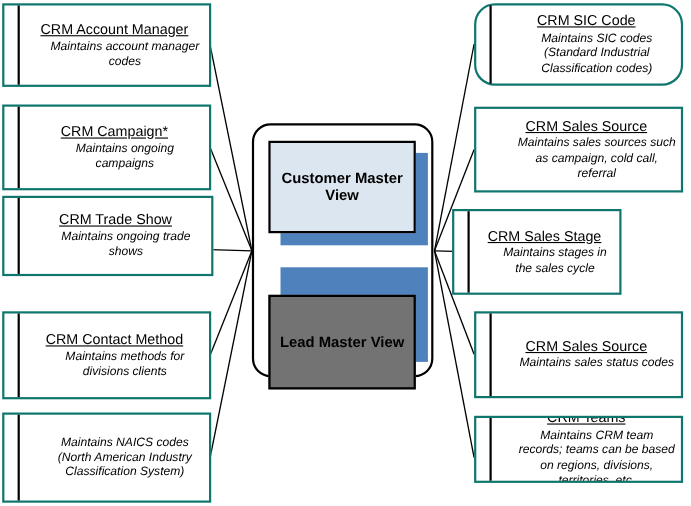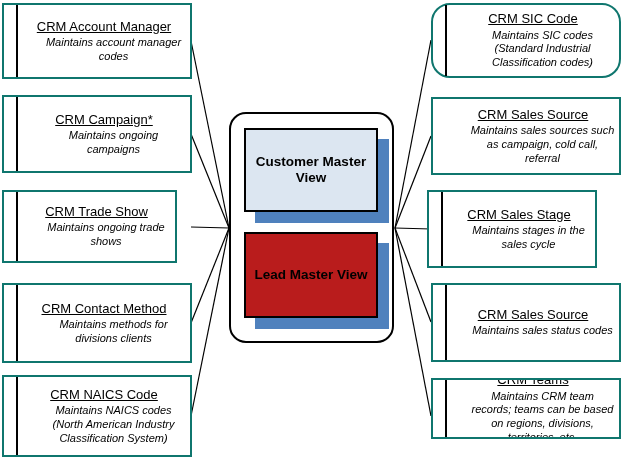--- a/index.html
+++ b/index.html
@@ -75,57 +75,56 @@
     <div class="desc">Maintains account manager codes</div>
   </div>
 </div>
 <div class="sbox" style="left:2px; top:95px; width:190px; height:78px;">
   <div class="stub"></div>
   <div class="content">
     <div class="title">CRM Campaign*</div>
     <div class="desc">Maintains ongoing campaigns</div>
   </div>
 </div>
-<div class="sbox" style="left:2px; top:190px; width:175px; height:73px;">
+<div class="sbox" style="left:2px; top:178px; width:192px; height:73px;">
   <div class="stub"></div>
   <div class="content">
     <div class="title">CRM Trade Show</div>
     <div class="desc">Maintains ongoing trade shows</div>
   </div>
 </div>
 <div class="sbox" style="left:2px; top:283px; width:190px; height:80px;">
   <div class="stub"></div>
   <div class="content">
     <div class="title">CRM Contact Method</div>
     <div class="desc">Maintains methods for divisions clients</div>
   </div>
 </div>
 <div class="sbox" style="left:2px; top:375px; width:190px; height:82px;">
   <div class="stub"></div>
   <div class="content">
-    <div class="title">CRM NAICS Code</div>
     <div class="desc">Maintains NAICS codes (North American Industry Classification System)</div>
   </div>
 </div>
 
 <div class="sbox" style="left:431px; top:3px; width:190px; height:75px;border-radius:19px;">
   <div class="stub"></div>
   <div class="content">
     <div class="title">CRM SIC Code</div>
     <div class="desc">Maintains SIC codes (Standard Industrial Classification codes)</div>
   </div>
 </div>
 <div class="sbox" style="left:431px; top:97px; width:190px; height:78px;align-items:center;">
   <div class="stub"></div>
   <div class="content">
     <div class="title">CRM Sales Source</div>
     <div class="desc">Maintains sales sources such as campaign, cold call, referral</div>
   </div>
 </div>
-<div class="sbox" style="left:427px; top:190px; width:170px; height:78px;">
+<div class="sbox" style="left:411px; top:190px; width:154px; height:78px;">
   <div class="stub"></div>
   <div class="content">
     <div class="title">CRM Sales Stage</div>
     <div class="desc">Maintains stages in the sales cycle</div>
   </div>
 </div>
 <div class="sbox" style="left:431px; top:283px; width:190px; height:79px;">
   <div class="stub"></div>
   <div class="content">
     <div class="title">CRM Sales Source</div>
@@ -142,14 +141,14 @@
 
 <div class="hub"></div>
 
 <div class="view" id="view-customer">
   <div class="shadow" style="background: rgb(79, 129, 189);"></div>
   <div class="face" style="background: rgb(220, 230, 241);">Customer Master View</div>
 </div>
 
 <div class="view" id="view-lead">
   <div class="shadow" style="background: rgb(79, 129, 189);"></div>
-  <div class="face" style="background: #b91c1c;">Lead Master View</div>
+  <div class="face" style="background: #737373; margin-top: 36px;">Lead Master View</div>
 </div>
 
 </body></html>

